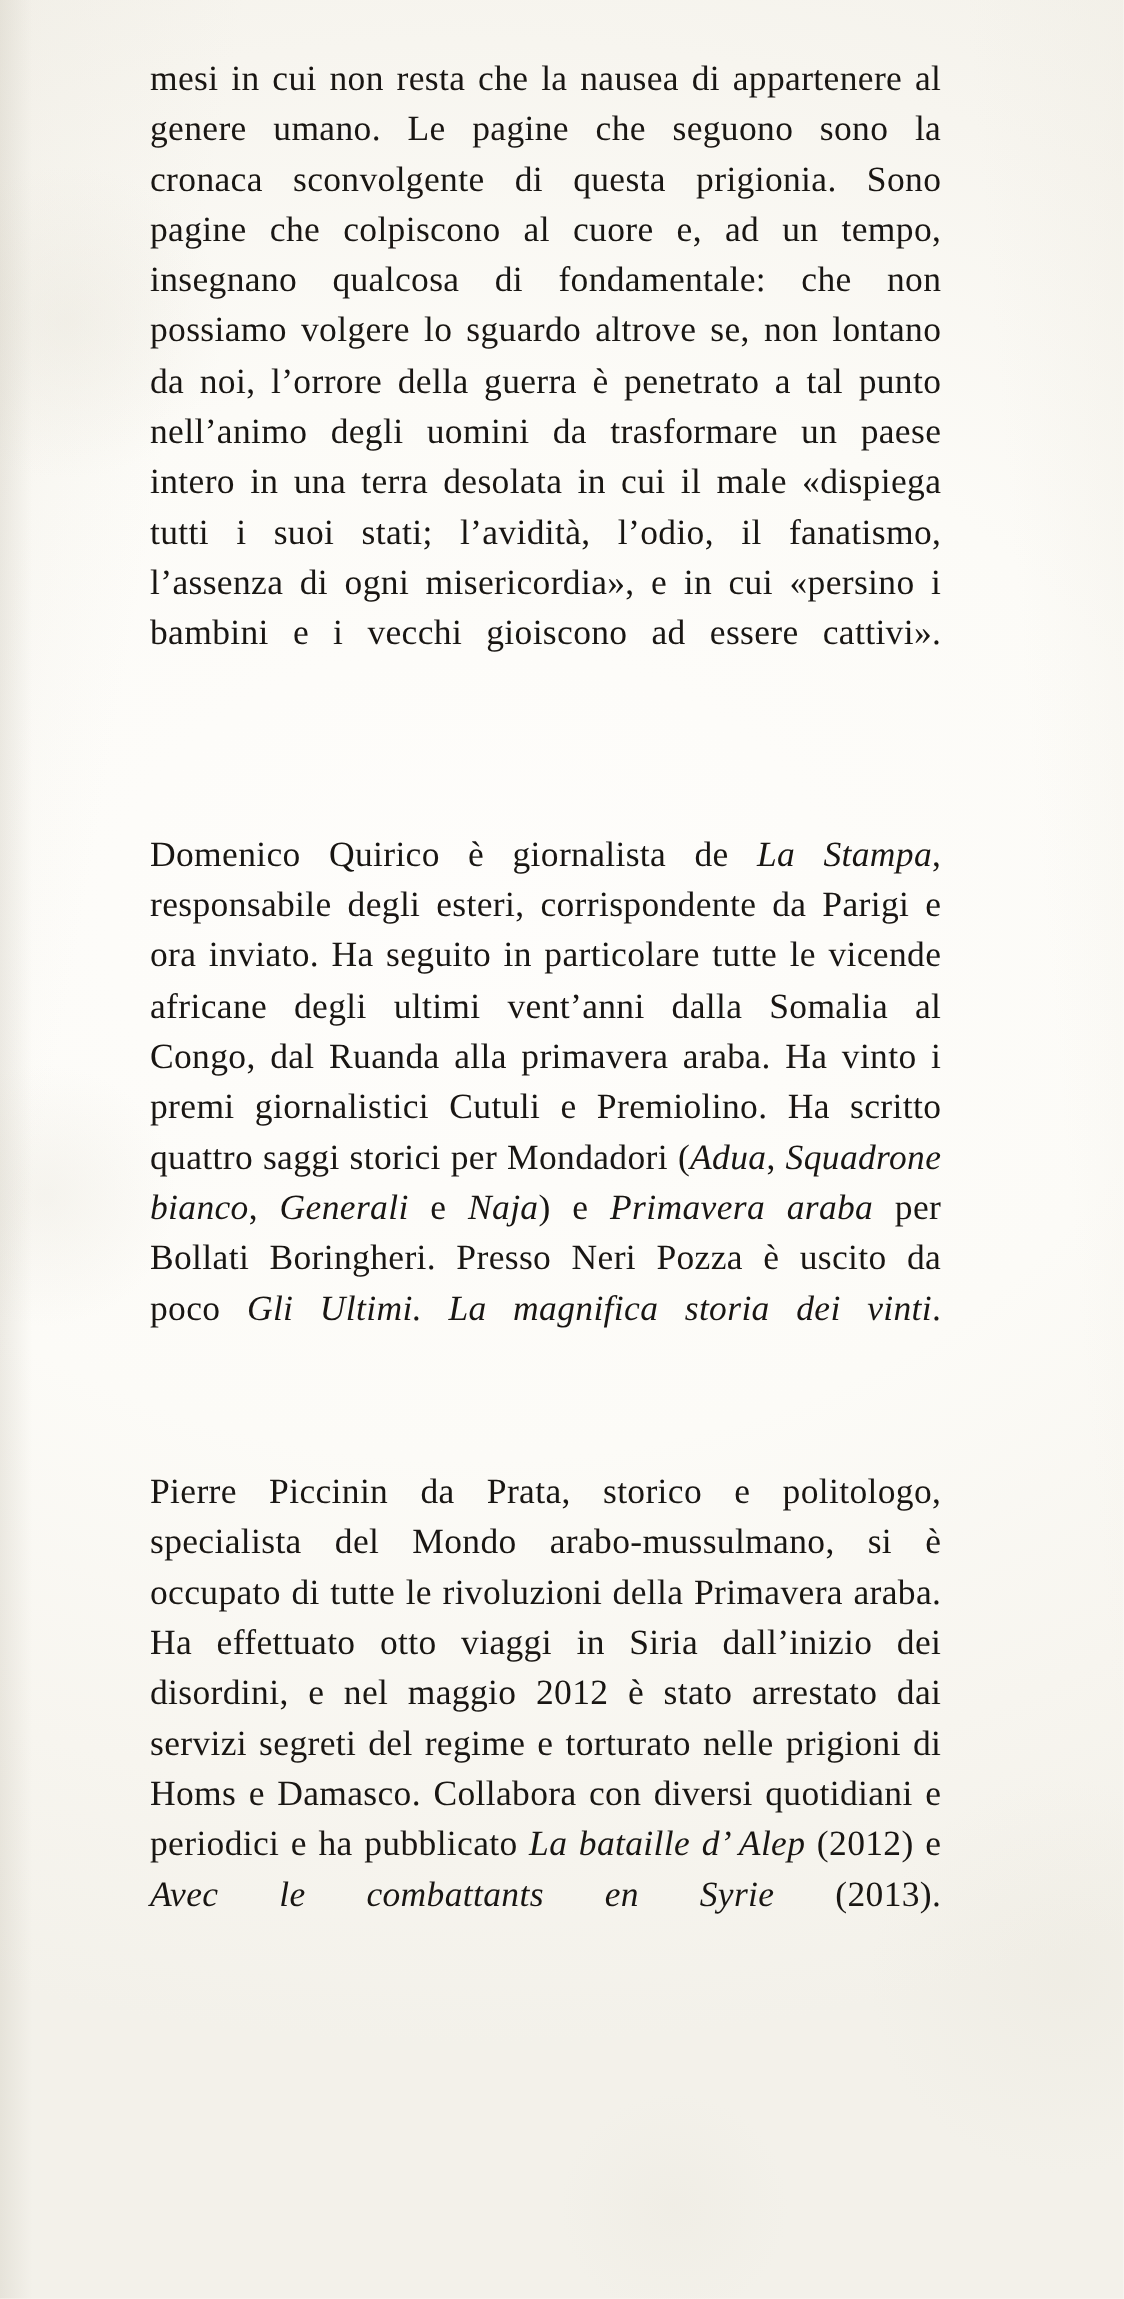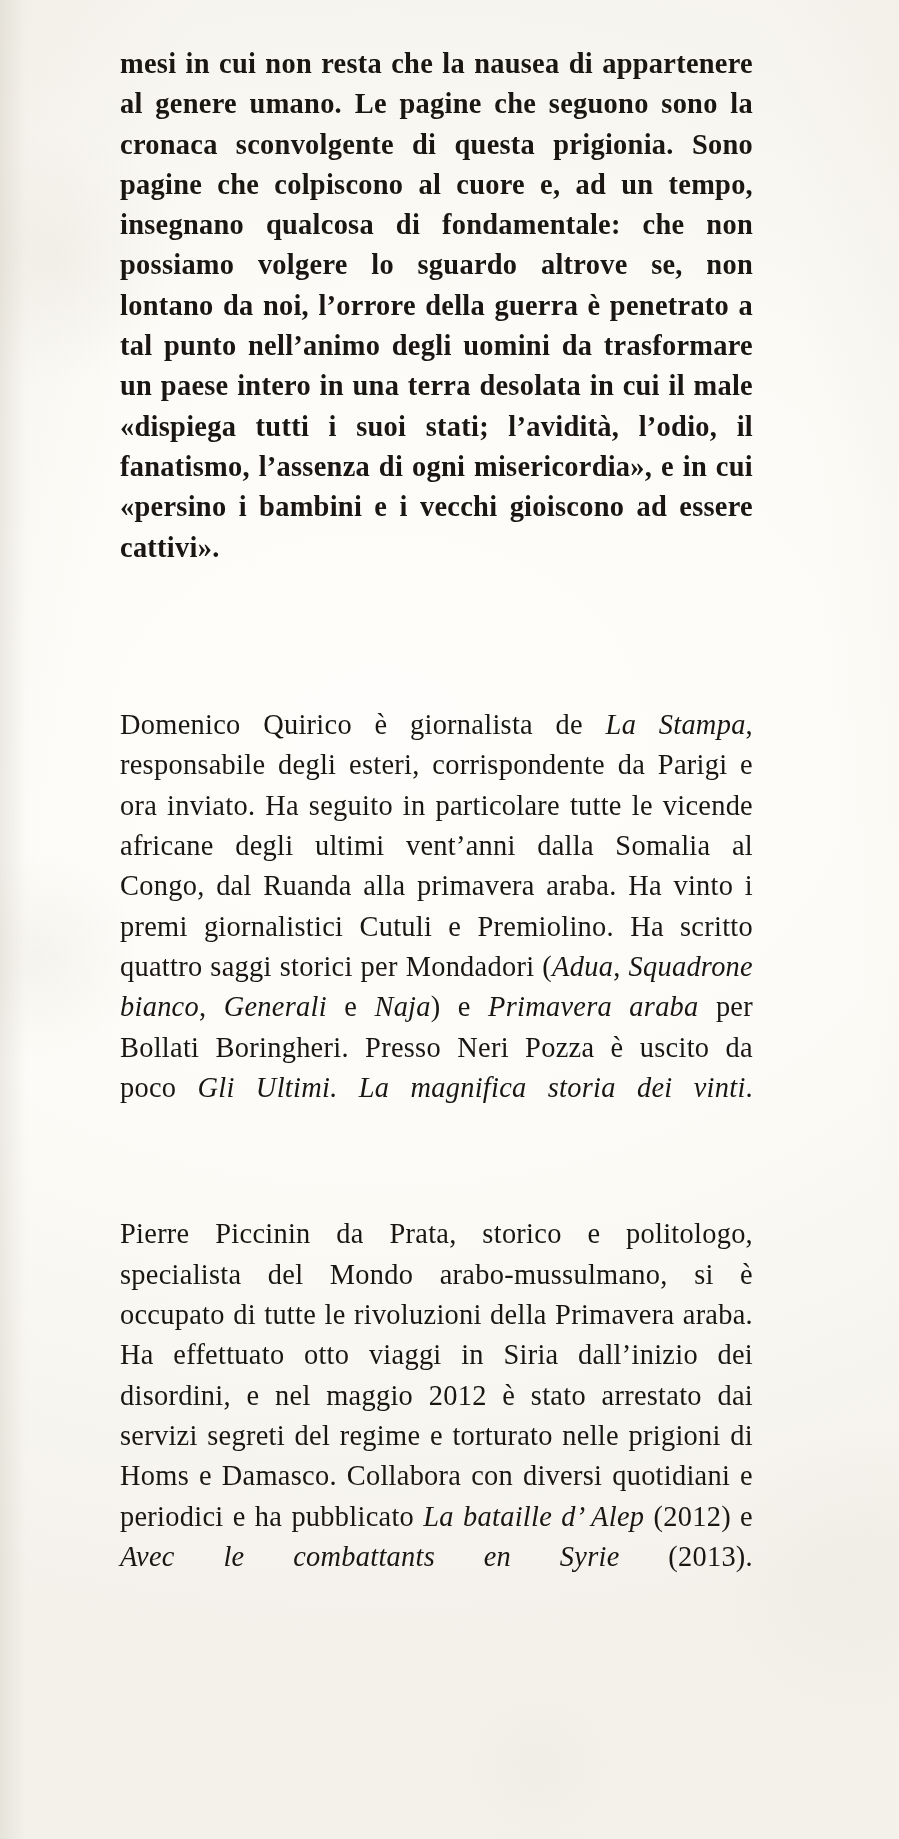--- a/index.html
+++ b/index.html
@@ -68,21 +68,21 @@
     -webkit-font-smoothing: antialiased;
     hyphens: none;
     letter-spacing: 0.01em;
     word-spacing: 0.005em;
   }
   p.body-paragraph:last-child {
     text-align: justify;
   }
 
   
-  #para-intro   { margin-bottom: 0; font-weight: bold; }
+  #para-intro   { margin-bottom: 0; }
   #para-quirico { margin-top: 97px; }
   #para-piccinin{ margin-top: 66px; }
 
   em.title {
     font-style: italic;
   }
 
   
   p.body-paragraph::after {
     content: "";

